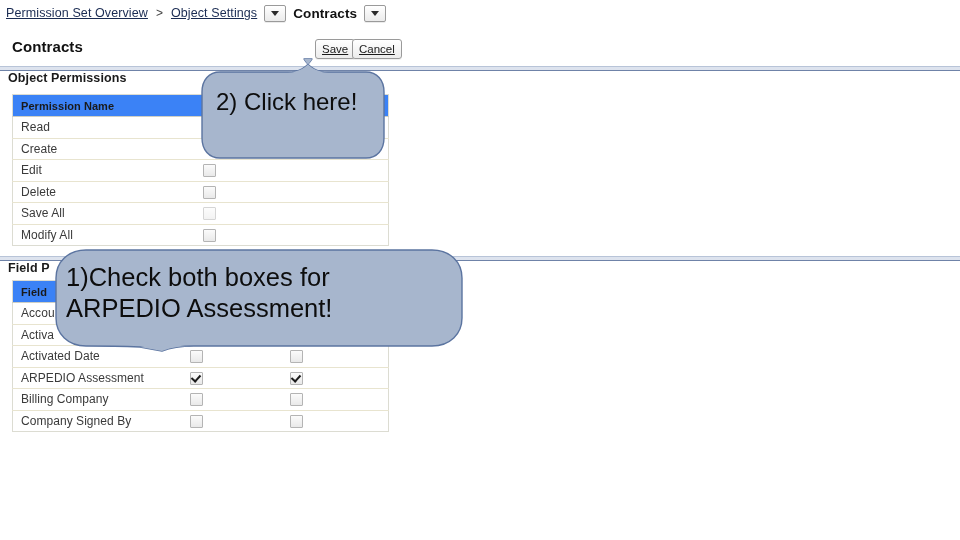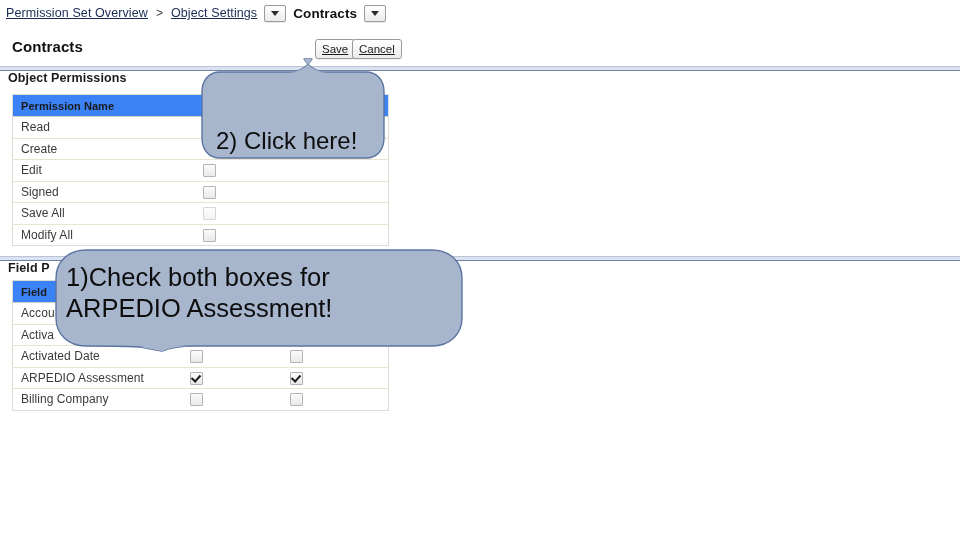--- a/index.html
+++ b/index.html
@@ -218,21 +218,20 @@
   #callout-click {
     left: 200px;
     top: 58px;
     width: 186px;
     height: 102px;
   }
   #callout-click .callout-text {
     left: 16px;
     top: 29px;
     font-size: 24px;
-    margin-top: 39px;
   }
 
   #callout-check {
     left: 54px;
     top: 248px;
     width: 410px;
     height: 104px;
   }
   #callout-check .callout-text {
     left: 12px;
@@ -292,21 +291,21 @@
         <td class="cb-cell"></td>
       </tr>
       <tr>
         <td>Edit</td>
         <td class="cb-cell">
           <span class="cbox"></span>
         </td>
         <td class="cb-cell"></td>
       </tr>
       <tr>
-        <td>Signed</td>
+        <td>Delete</td>
         <td class="cb-cell">
           <span class="cbox"></span>
         </td>
         <td class="cb-cell"></td>
       </tr>
       <tr>
         <td>Save All</td>
         <td class="cb-cell">
           <span class="cbox faded"></span>
         </td>
@@ -362,20 +361,29 @@
         <td>ARPEDIO Assessment</td>
         <td class="cb-cell">
           <span class="cbox checked"></span>
         </td>
         <td class="cb-cell">
           <span class="cbox checked"></span>
         </td>
       </tr>
       <tr>
         <td>Billing Company</td>
+        <td class="cb-cell">
+          <span class="cbox"></span>
+        </td>
+        <td class="cb-cell">
+          <span class="cbox"></span>
+        </td>
+      </tr>
+      <tr>
+        <td>Company Signed By</td>
         <td class="cb-cell">
           <span class="cbox"></span>
         </td>
         <td class="cb-cell">
           <span class="cbox"></span>
         </td>
       </tr>
     </tbody>
   </table>
 

